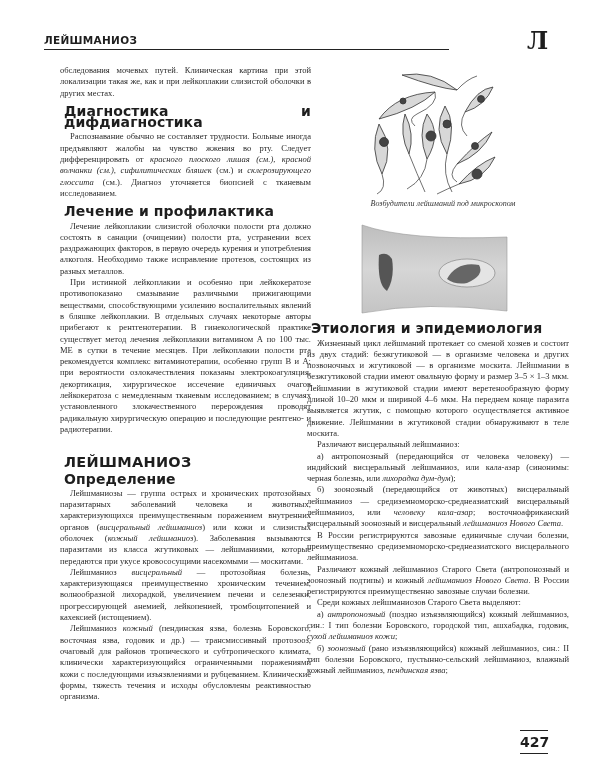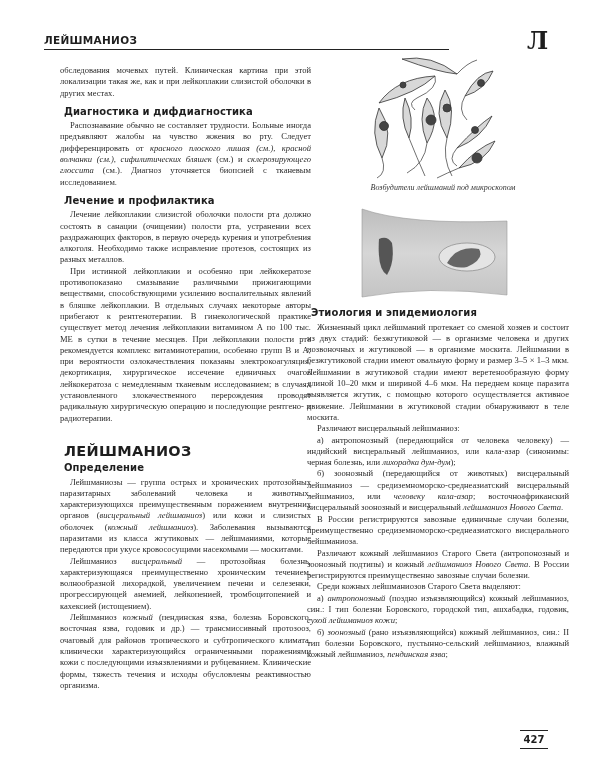--- a/index.html
+++ b/index.html
@@ -17,41 +17,41 @@
     font-family: "DejaVu Sans", sans-serif;
     font-weight: bold; font-size: 10.5px; letter-spacing: 0.3px;
     position: absolute; left: 0; top: 4px; color: #1e1e1e;
   }
   .letter {
     position: absolute; left: 527px; top: 26px;
     font-family: "DejaVu Serif", serif; font-weight: bold; font-size: 24px; color: #1e1e1e;
   }
   .col { position: absolute; font-size: 8.55px; line-height: 11.3px; text-align: justify; }
   .col-left { left: 44px; top: 65px; width: 251px; margin-left: 16px; }
-  .col-right { left: 307px; top: 48px; width: 262px; }
+  .col-right { left: 307px; top: 64px; width: 262px; }
   p { margin: 0; text-indent: 10px; hyphens: auto; }
   p.noindent { text-indent: 0; }
   em { font-style: italic; }
   h3 {
-    font-family: "DejaVu Sans", sans-serif; font-weight: bold; font-size: 10px;
+    font-family: "DejaVu Sans", sans-serif; font-weight: bold; font-size: 14px;
     margin: 7px 0 3px 4px; color: #1e1e1e; letter-spacing: 0.1px;
   }
   h2 {
     font-family: "DejaVu Sans", sans-serif; font-weight: bold; font-size: 14.5px;
     margin: 22px 0 5px 4px; color: #1e1e1e; letter-spacing: 0.3px;
   }
   .figure { text-align: center; }
   .fig1 { height: 132px; width: 100%; position: relative; }
   .fig2 { height: 92px; width: 100%; position: relative; margin-top: 14px; }
   .caption { font-style: italic; font-size: 8px; color: #333; margin: 2px 0 0 0; text-align: center; }
   .page-number {
     position: absolute; left: 520px; top: 730px; width: 28px;
     border-top: 1.2px solid #222; border-bottom: 1.2px solid #222;
     text-align: center;
-    font-family: "DejaVu Sans", sans-serif; font-weight: bold; font-size: 10px;
+    font-family: "DejaVu Sans", sans-serif; font-weight: bold; font-size: 14px;
     padding: 3px 0 3px 0; color: #1e1e1e;
   }
 </style>
 </head>
 <body>
 
 <div class="header">
   <span class="header-title">ЛЕЙШМАНИОЗ</span>
 </div>
 <div class="letter">Л</div>

